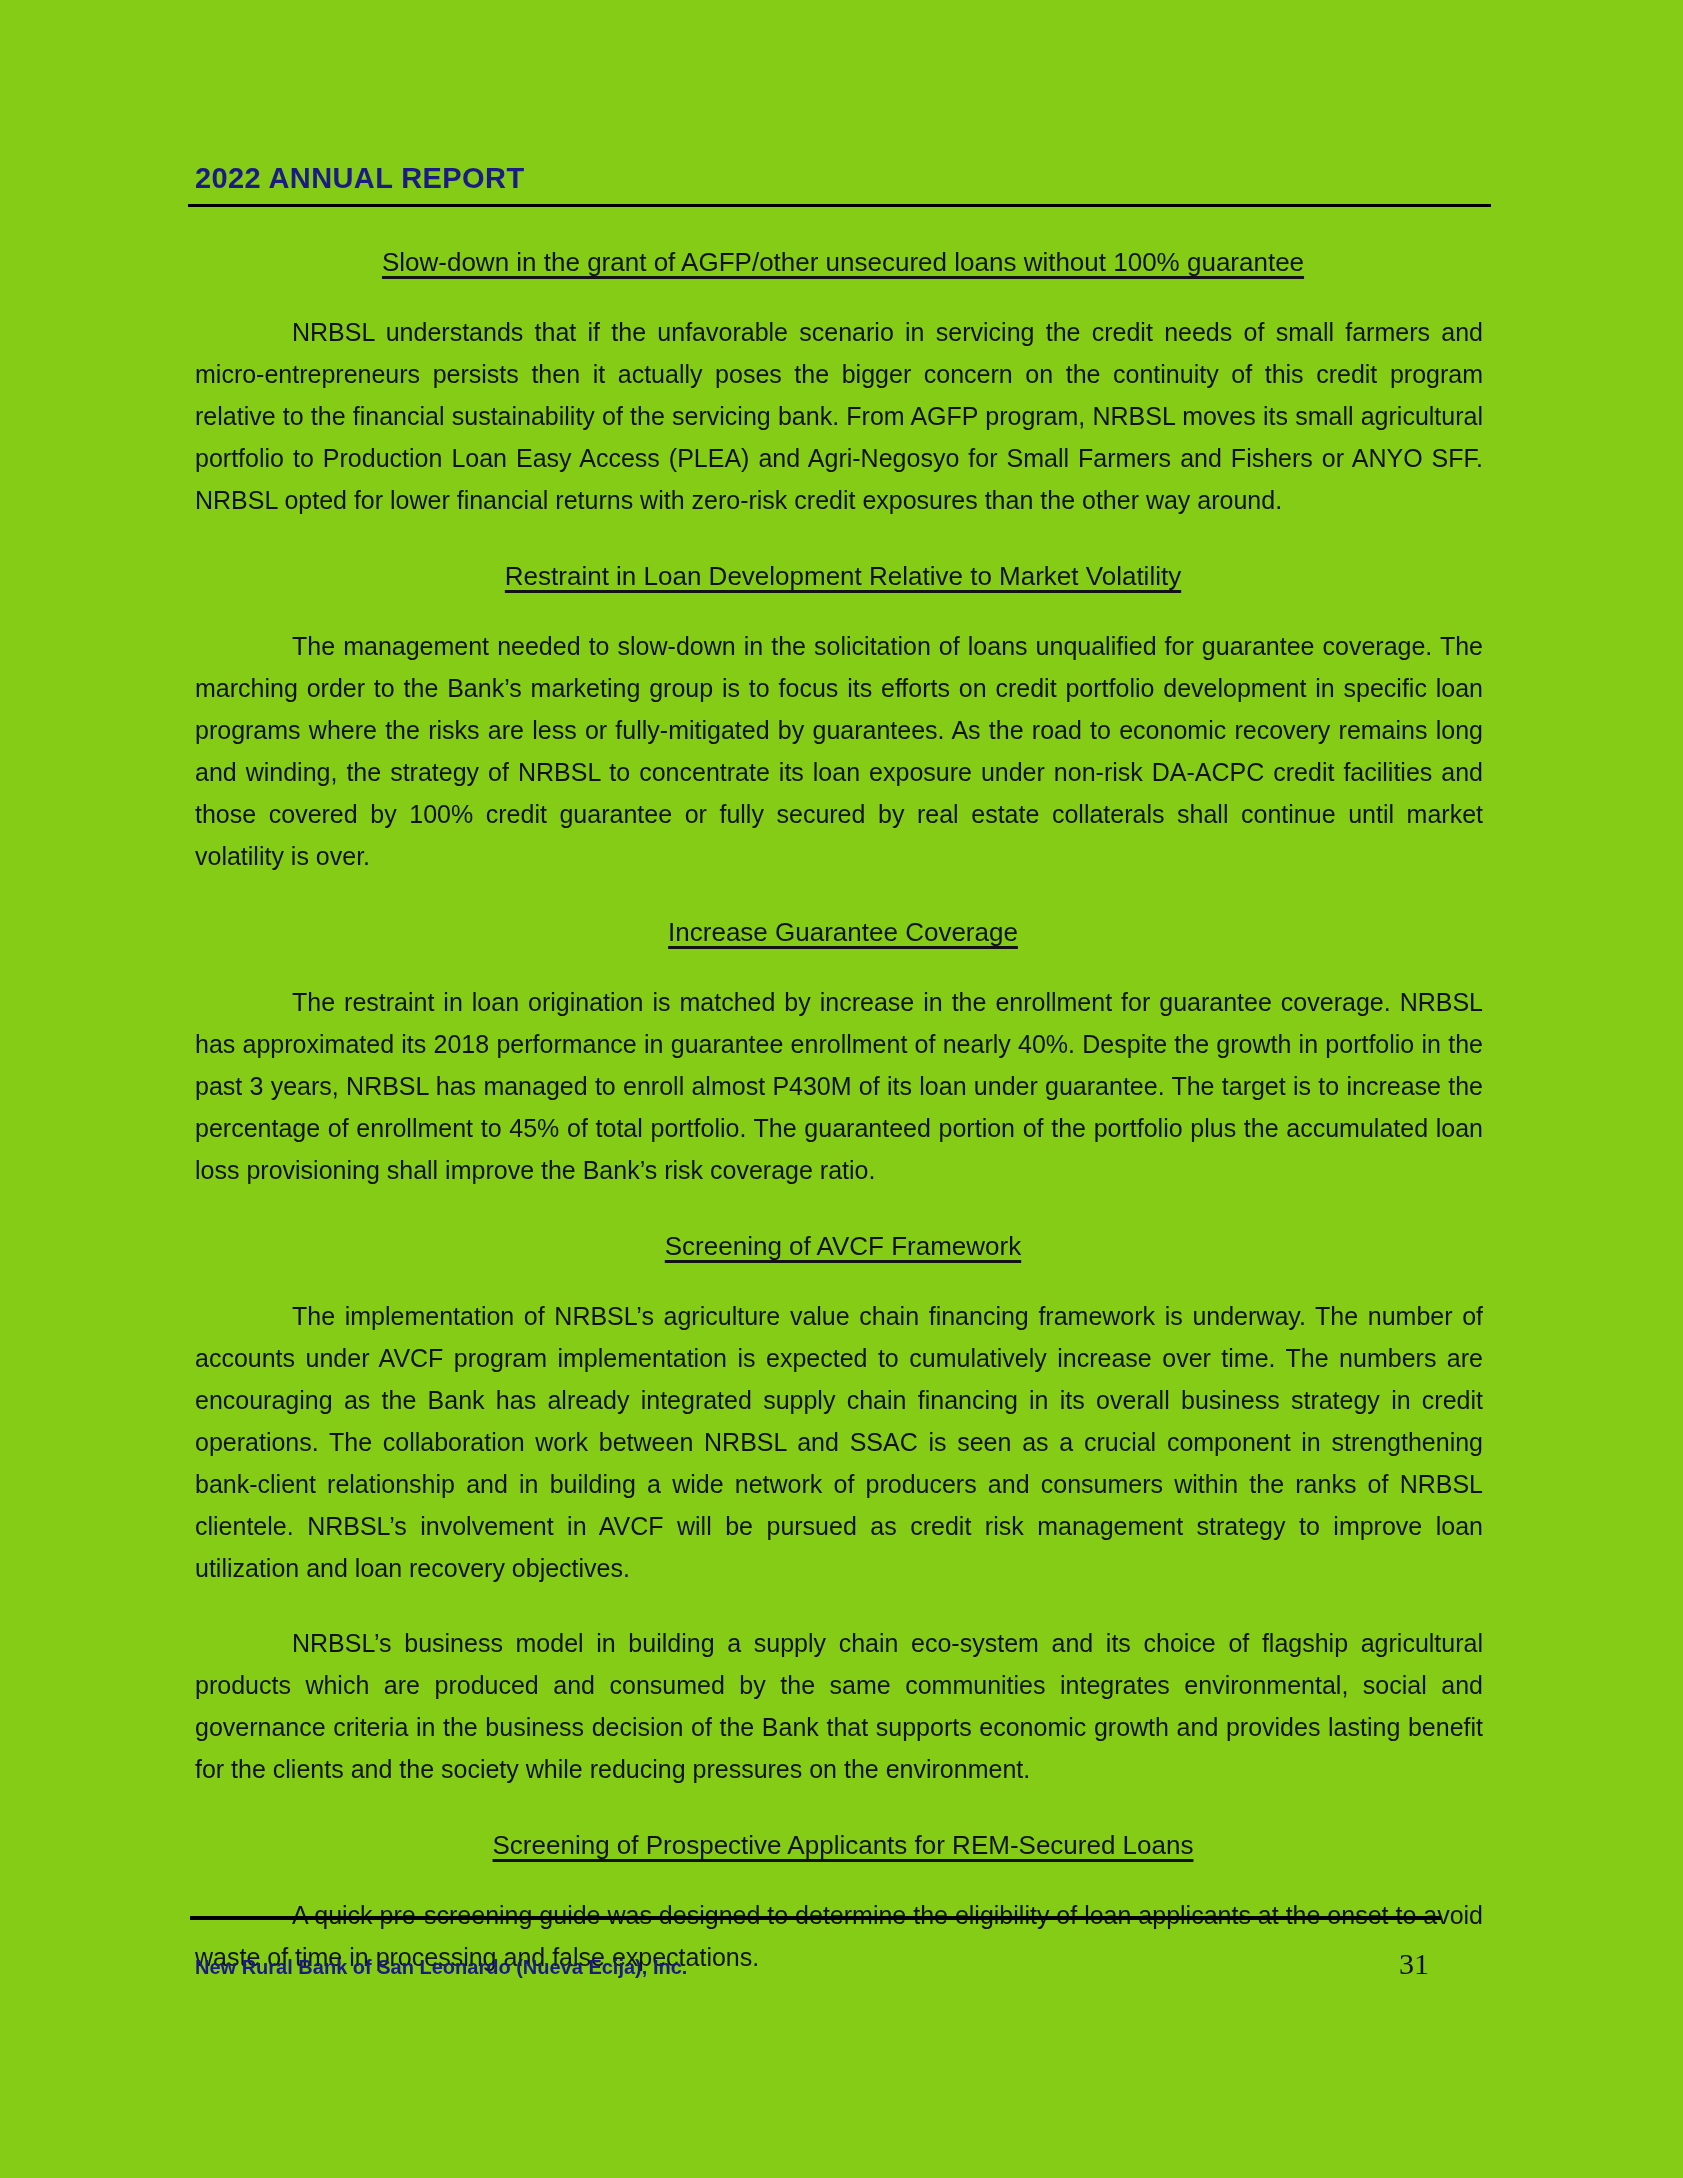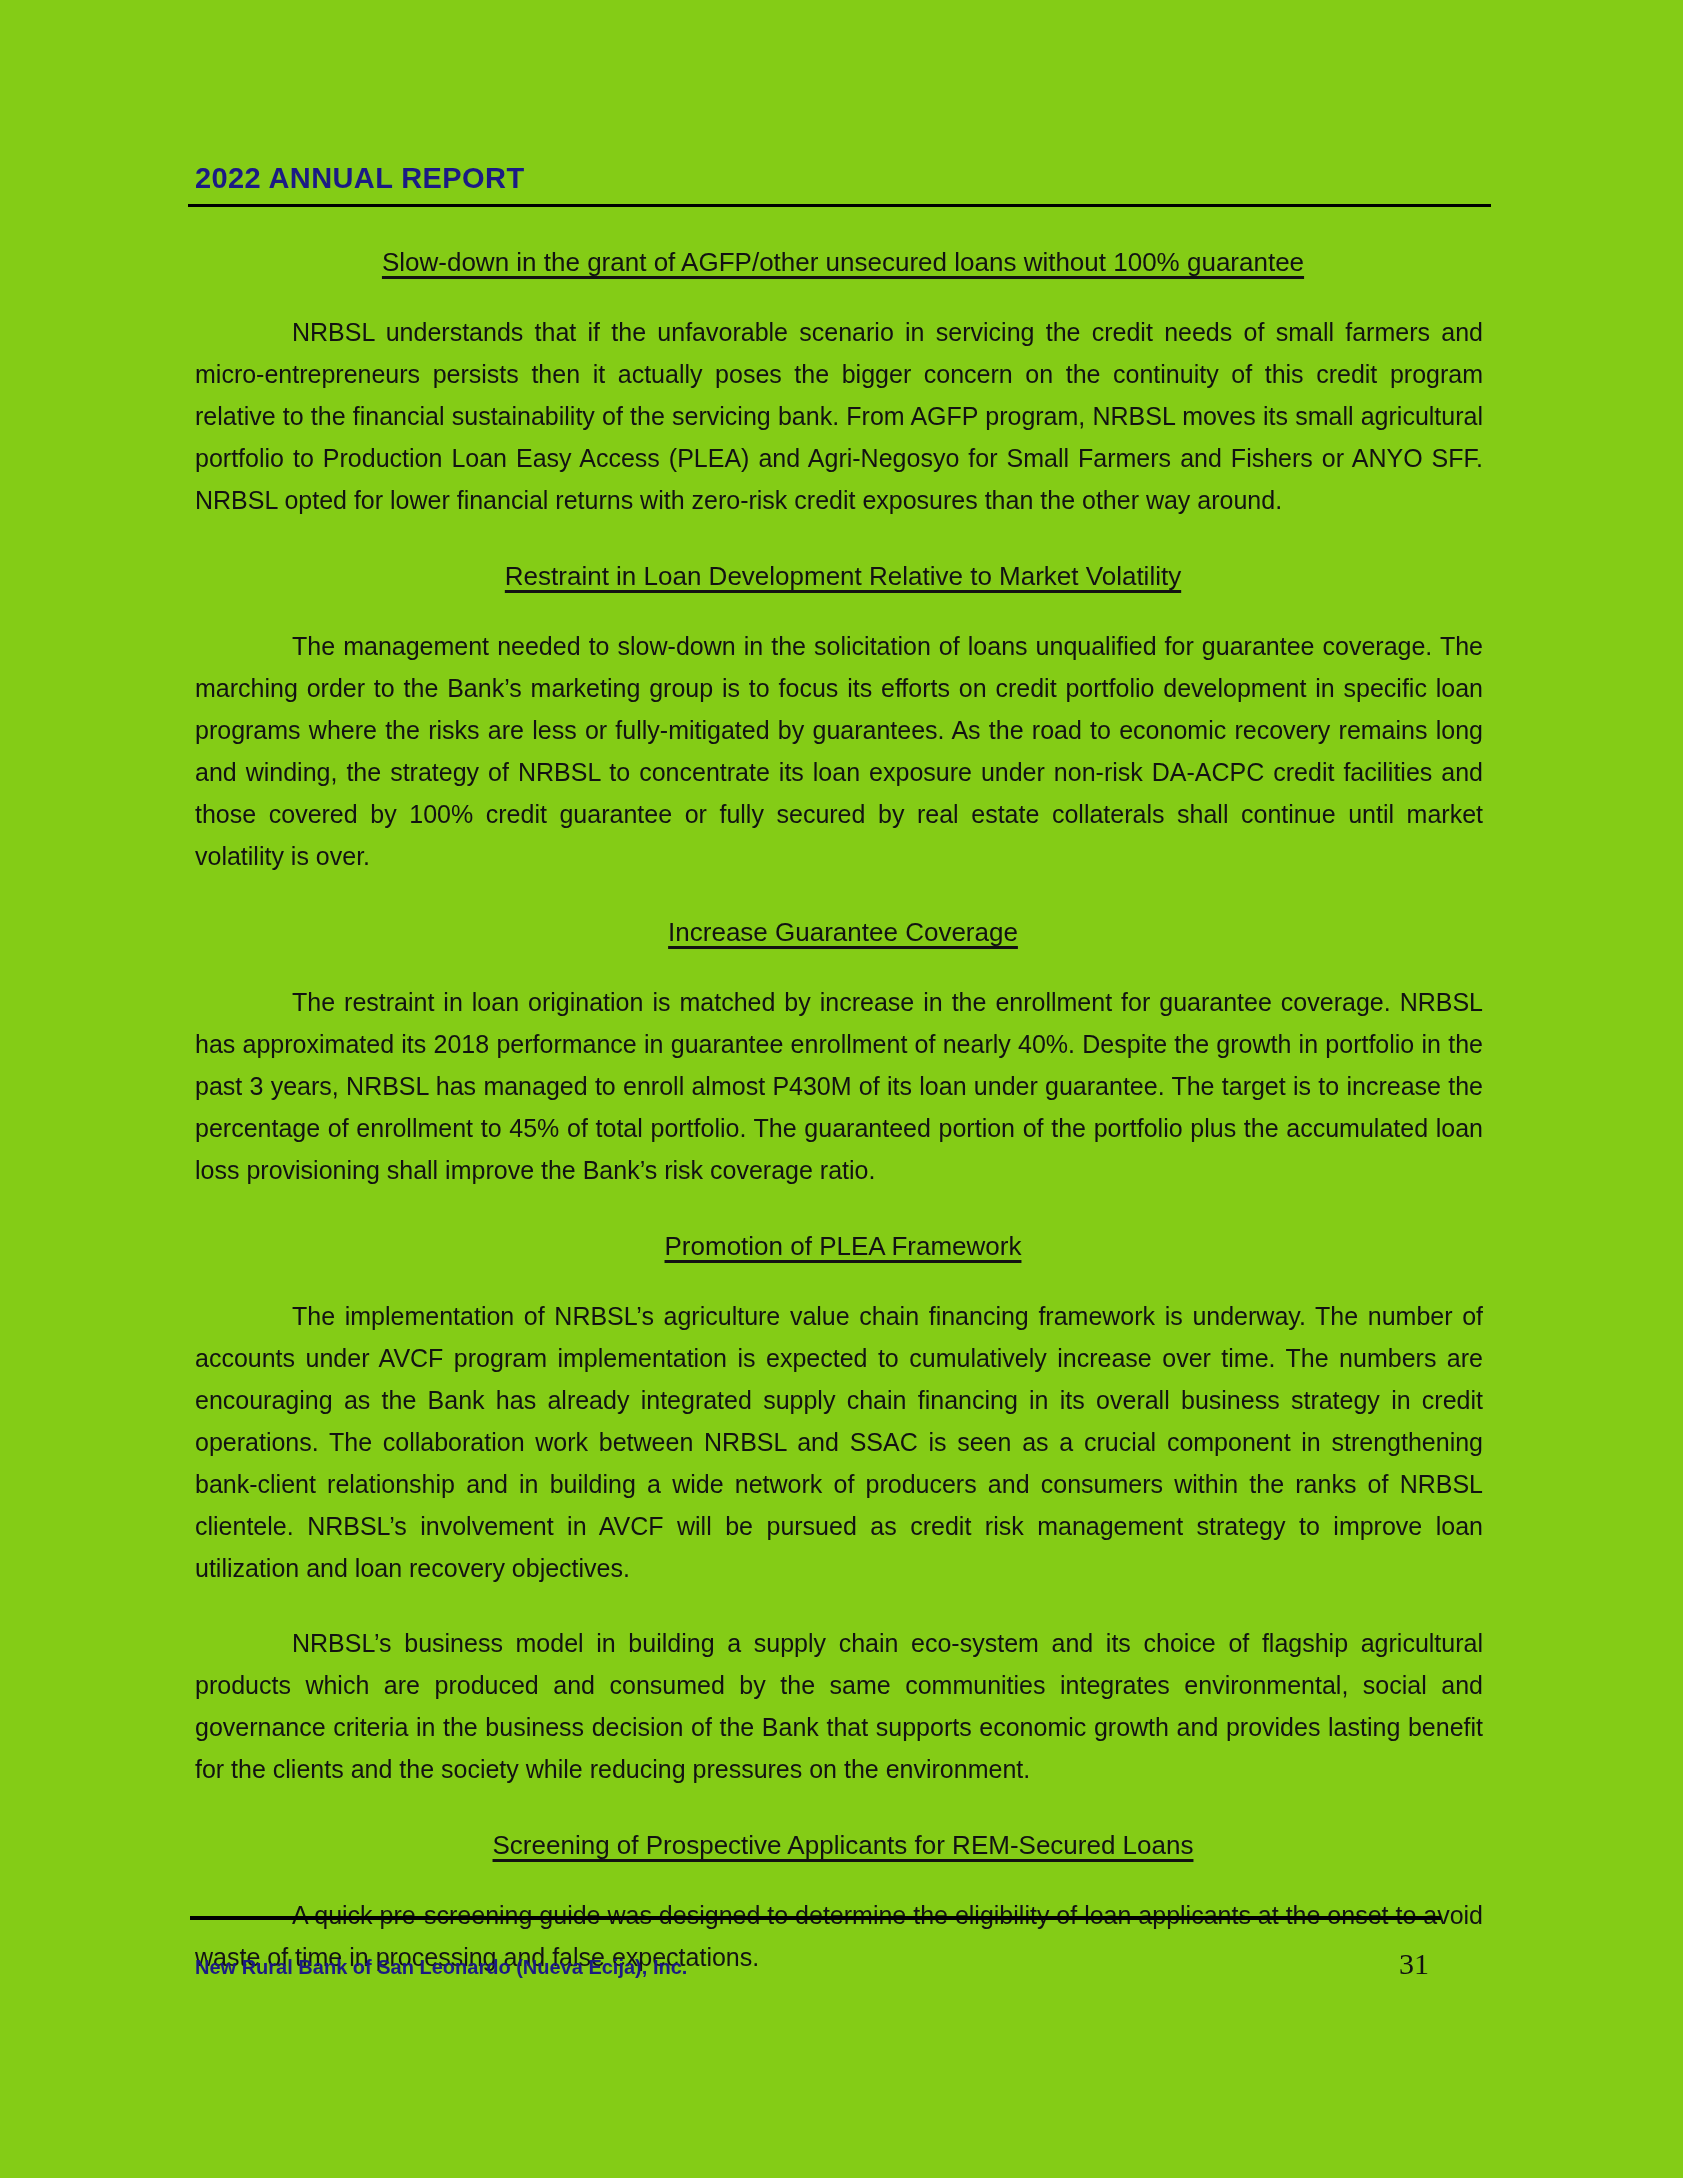--- a/index.html
+++ b/index.html
@@ -96,21 +96,21 @@
       <h2 class="section-heading">Restraint in Loan Development Relative to Market Volatility</h2>
       <p class="section-body">The management needed to slow-down in the solicitation of loans unqualified for guarantee coverage. The marching order to the Bank’s marketing group is to focus its efforts on credit portfolio development in specific loan programs where the risks are less or fully-mitigated by guarantees. As the road to economic recovery remains long and winding, the strategy of NRBSL to concentrate its loan exposure under non-risk DA-ACPC credit facilities and those covered by 100% credit guarantee or fully secured by real estate collaterals shall continue until market volatility is over.</p>
     </section>
 
     <section>
       <h2 class="section-heading">Increase Guarantee Coverage</h2>
       <p class="section-body">The restraint in loan origination is matched by increase in the enrollment for guarantee coverage. NRBSL has approximated its 2018 performance in guarantee enrollment of nearly 40%. Despite the growth in portfolio in the past 3 years, NRBSL has managed to enroll almost P430M of its loan under guarantee. The target is to increase the percentage of enrollment to 45% of total portfolio. The guaranteed portion of the portfolio plus the accumulated loan loss provisioning shall improve the Bank’s risk coverage ratio.</p>
     </section>
 
     <section>
-      <h2 class="section-heading">Promotion of PLEA Framework</h2>
+      <h2 class="section-heading">Screening of AVCF Framework</h2>
       <p class="section-body">The implementation of NRBSL’s agriculture value chain financing framework is underway. The number of accounts under AVCF program implementation is expected to cumulatively increase over time. The numbers are encouraging as the Bank has already integrated supply chain financing in its overall business strategy in credit operations. The collaboration work between NRBSL and SSAC is seen as a crucial component in strengthening bank-client relationship and in building a wide network of producers and consumers within the ranks of NRBSL clientele. NRBSL’s involvement in AVCF will be pursued as credit risk management strategy to improve loan utilization and loan recovery objectives.</p>
     </section>
 
     <section>
       <p class="section-body">NRBSL’s business model in building a supply chain eco-system and its choice of flagship agricultural products which are produced and consumed by the same communities integrates environmental, social and governance criteria in the business decision of the Bank that supports economic growth and provides lasting benefit for the clients and the society while reducing pressures on the environment.</p>
     </section>
 
     <section>
       <h2 class="section-heading">Screening of Prospective Applicants for REM-Secured Loans</h2>
       <p class="section-body">A quick pre-screening guide was designed to determine the eligibility of loan applicants at the onset to avoid waste of time in processing and false expectations.</p>

